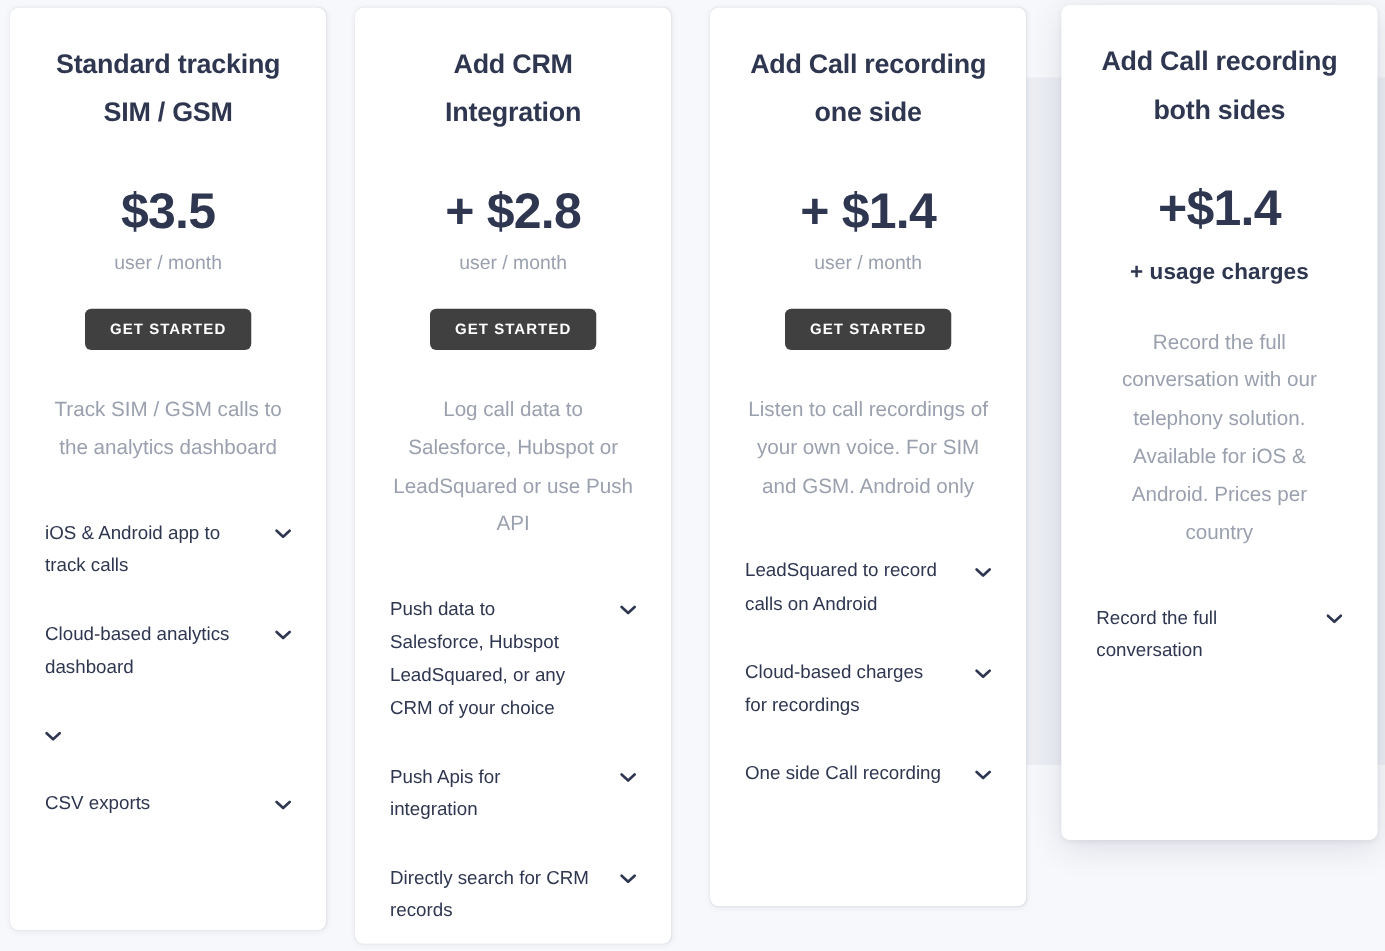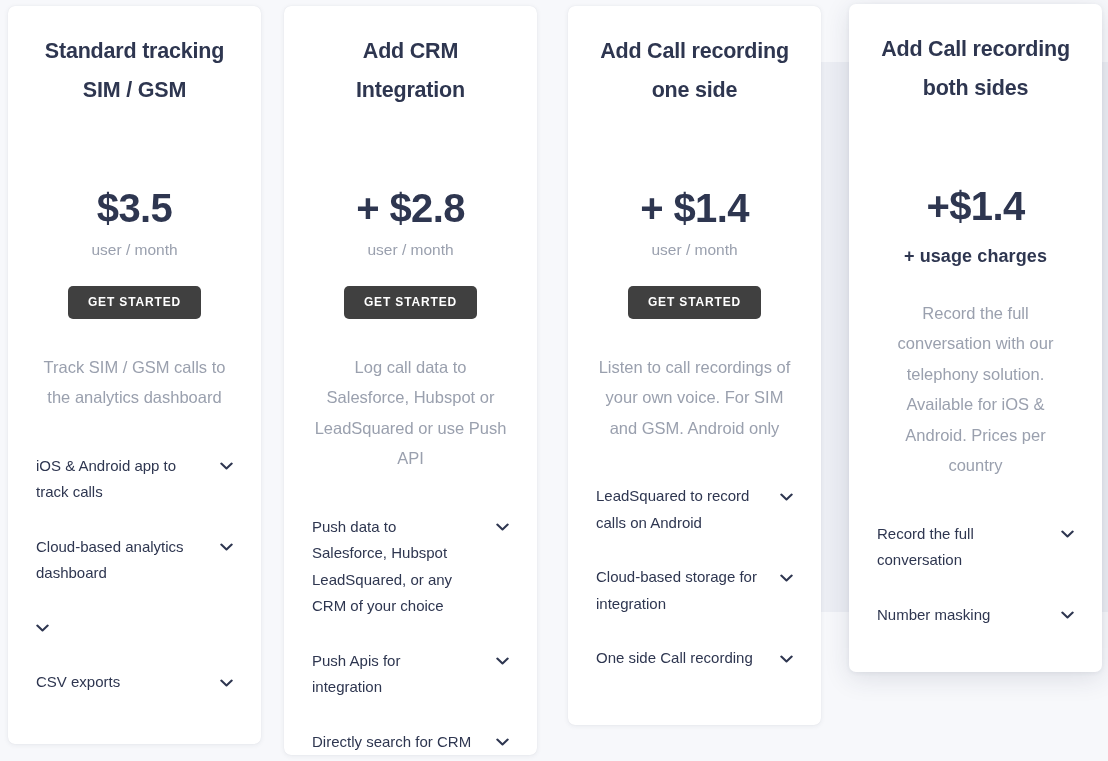--- a/index.html
+++ b/index.html
@@ -70,21 +70,20 @@
     text-align: center;
     padding-top: 39px;
   }
   .price {
     font-size: 40px;
     font-weight: 700;
     color: #2e3650;
     line-height: 1.04;
     letter-spacing: -0.6px;
     white-space: nowrap;
-    margin-top: 39px;
   }
   .price-unit {
     margin-top: 10px;
     font-size: 15.5px;
     color: #9aa0ae;
     font-weight: 400;
     line-height: 1.3;
   }
   .price-unit-strong {
     margin-top: 17px;
@@ -270,21 +269,21 @@
     <div class="features">
       <div class="feature-row">
         <span class="feature-label">LeadSquared to record calls on Android</span>
         <span class="chev">
             <svg width="13" height="8" viewBox="0 0 13 8">
               <path d="M1.3 1.6 L6.5 6.4 L11.7 1.6" fill="none" stroke="currentColor" stroke-width="2.1" stroke-linecap="round" stroke-linejoin="round"></path>
             </svg>
           </span>
       </div>
       <div class="feature-row">
-        <span class="feature-label">Cloud-based storage for integration</span>
+        <span class="feature-label">Cloud-based charges for recordings</span>
         <span class="chev">
             <svg width="13" height="8" viewBox="0 0 13 8">
               <path d="M1.3 1.6 L6.5 6.4 L11.7 1.6" fill="none" stroke="currentColor" stroke-width="2.1" stroke-linecap="round" stroke-linejoin="round"></path>
             </svg>
           </span>
       </div>
       <div class="feature-row">
         <span class="feature-label">One side Call recording</span>
         <span class="chev">
             <svg width="13" height="8" viewBox="0 0 13 8">
@@ -307,24 +306,16 @@
     <div class="blurb blurb-4">Record the full conversation with our telephony solution. Available for iOS &amp; Android. Prices per country</div>
     <div class="features">
       <div class="feature-row">
         <span class="feature-label">Record the full conversation</span>
         <span class="chev">
             <svg width="13" height="8" viewBox="0 0 13 8">
               <path d="M1.3 1.6 L6.5 6.4 L11.7 1.6" fill="none" stroke="currentColor" stroke-width="2.1" stroke-linecap="round" stroke-linejoin="round"></path>
             </svg>
           </span>
       </div>
-      <div class="feature-row">
-        <span class="feature-label">Number masking</span>
-        <span class="chev">
-            <svg width="13" height="8" viewBox="0 0 13 8">
-              <path d="M1.3 1.6 L6.5 6.4 L11.7 1.6" fill="none" stroke="currentColor" stroke-width="2.1" stroke-linecap="round" stroke-linejoin="round"></path>
-            </svg>
-          </span>
-      </div>
     </div>
   </div>
 
 </div>
 
 </body></html>

